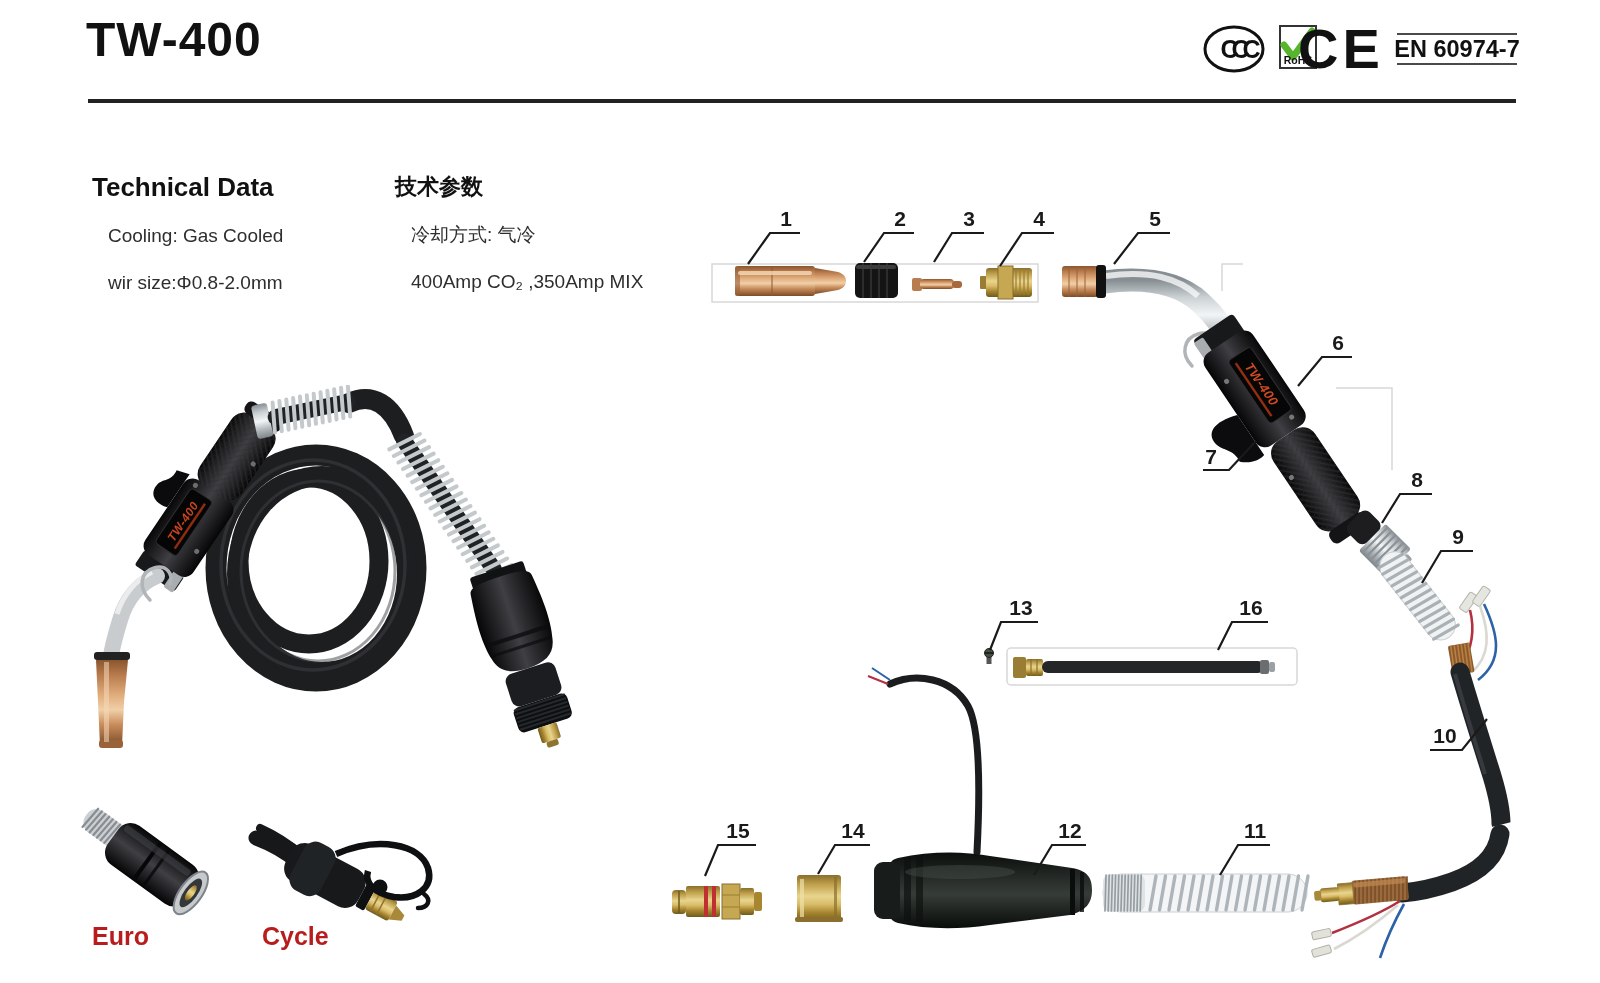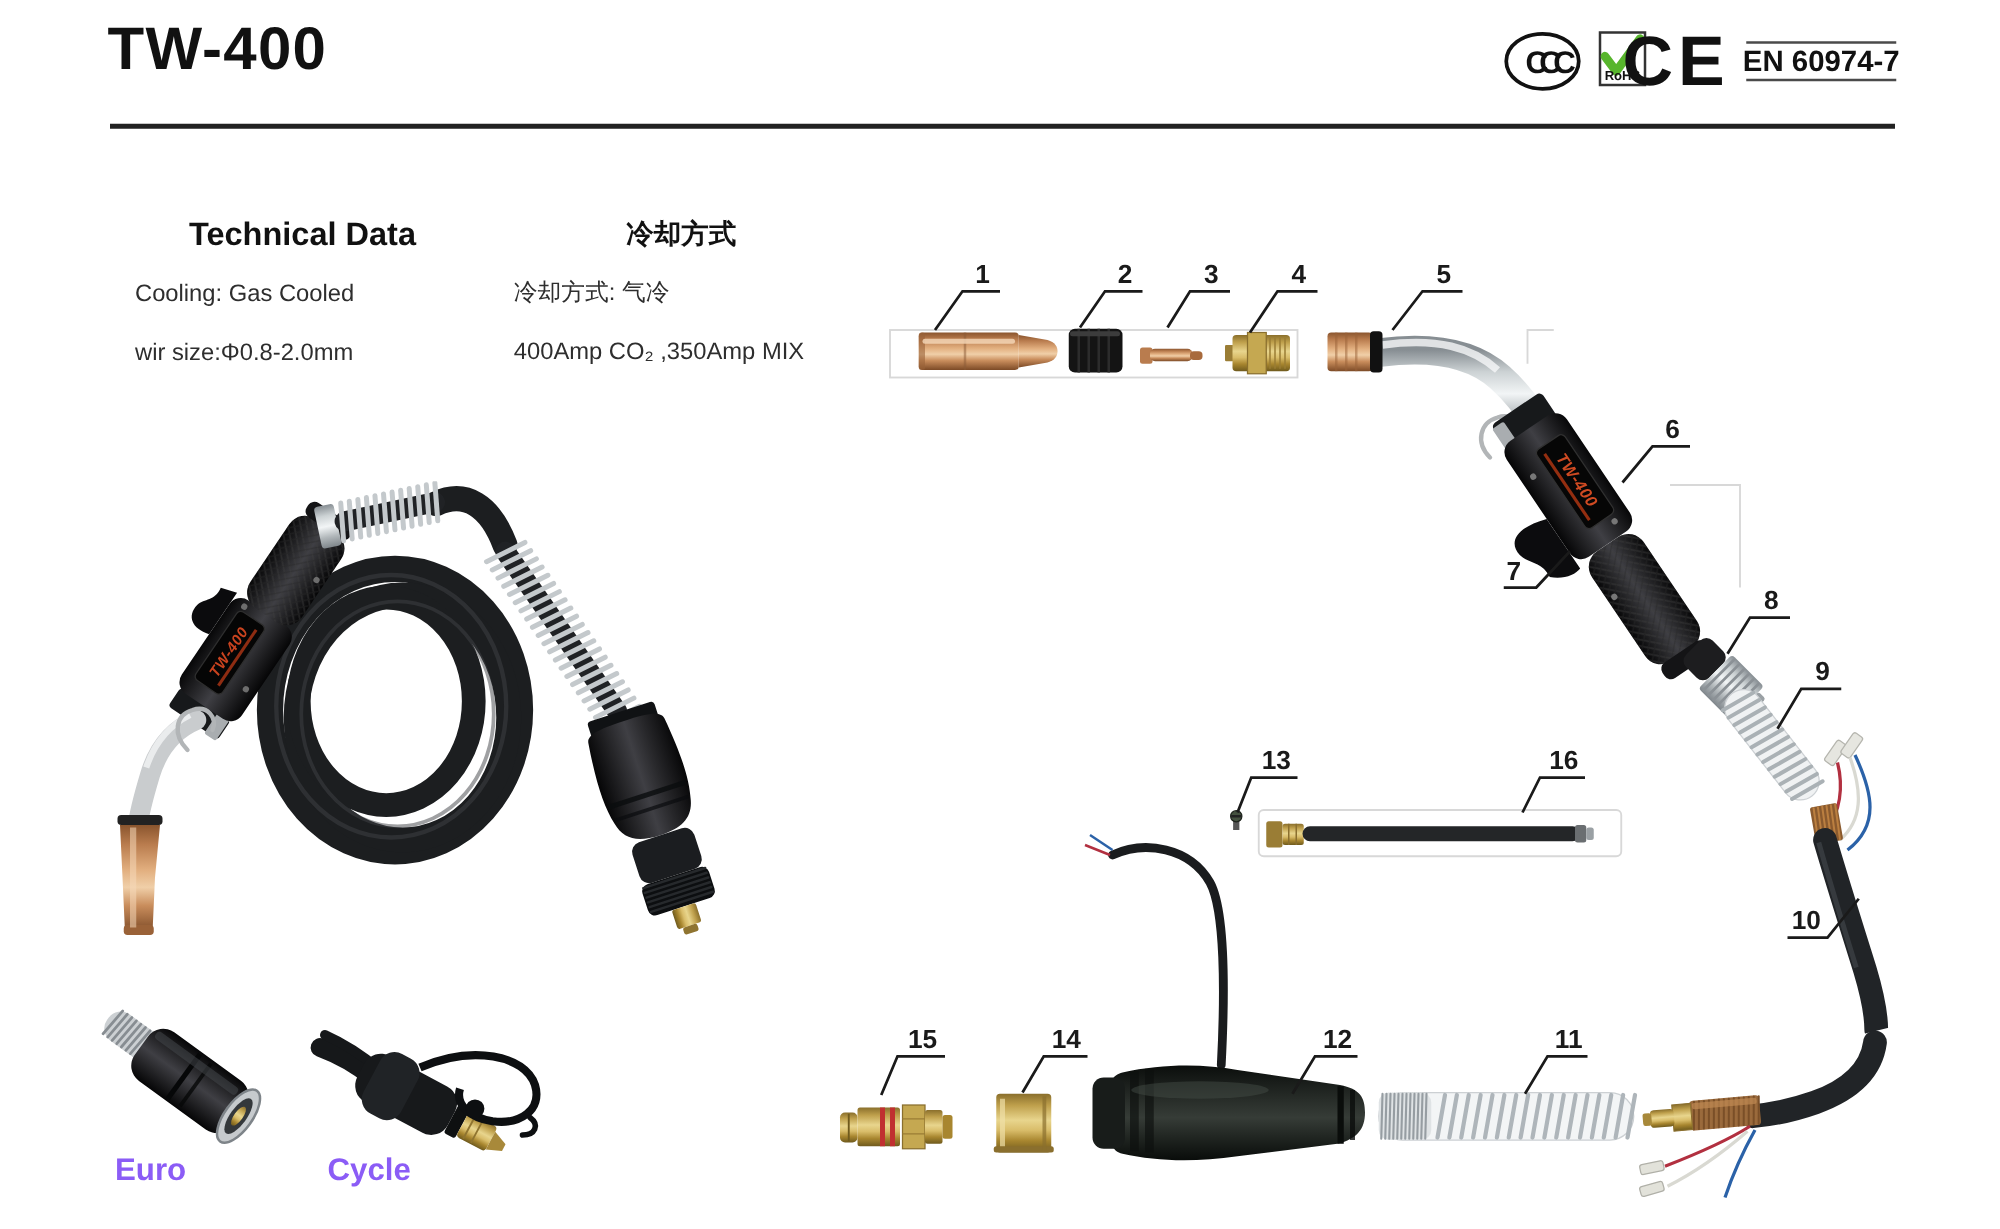--- a/index.html
+++ b/index.html
@@ -5,25 +5,25 @@
   html,body{margin:0;padding:0;background:#fff;}
   .page{position:relative;width:1600px;height:983px;background:#fff;overflow:hidden;
         font-family:"Liberation Sans","DejaVu Sans",sans-serif;color:#1a1a1a;border-radius:16px;}
   .page-title{position:absolute;left:86px;top:12px;margin:0;font-size:48px;font-weight:800;
         letter-spacing:1px;color:#111;}
   .header-rule{position:absolute;left:88px;top:99px;width:1428px;height:4px;background:#222;}
   .certs-svg{position:absolute;left:1195px;top:18px;}
   .tech{position:absolute;top:172px;}
   .tech-en{left:92px;width:300px;}
   .tech-zh{left:395px;width:300px;}
-  .tech h2{margin:0;font-size:26px;font-weight:700;color:#111;text-align:center;}
+  .tech h2{margin:0;font-size:26px;font-weight:700;color:#111;}
   .tech-zh h2{font-size:22px;}
   .tech p{margin:16px;font-size:19px;line-height:31px;color:#2e2e2e;white-space:nowrap;}
   .tech p:first-of-type{margin-top:17px;}
-  .photo-label{position:absolute;top:922px;font-size:25px;font-weight:700;color:#8b5cf6;}
+  .photo-label{position:absolute;top:922px;font-size:25px;font-weight:700;color:#b91c1c;}
   .label-euro{left:92px;} .label-miller{left:262px;}
   .photo-svg{position:absolute;left:60px;top:385px;}
   .duo-svg{position:absolute;left:75px;top:795px;}
   .diagram-svg{position:absolute;left:640px;top:120px;}
   svg text{font-family:"Liberation Sans","DejaVu Sans",sans-serif;}
   .pn{font-size:21px;font-weight:700;fill:#1a1a1a;text-anchor:middle;}
   .callout{stroke:#1a1a1a;stroke-width:2.2;fill:none;}
   .guide{stroke:#d8d8d8;stroke-width:1.5;fill:none;}
 </style>
 </head>
@@ -100,21 +100,21 @@
   </svg>
 
   <div class="header-rule"></div>
 
   <section class="tech tech-en">
     <h2>Technical Data</h2>
     <p>Cooling: Gas Cooled</p>
     <p>wir size:Φ0.8-2.0mm</p>
   </section>
   <section class="tech tech-zh">
-    <h2>冷却方式</h2>
+    <h2>技术参数</h2>
     <p>冷却方式: 气冷</p>
     <p>400Amp CO₂ ,350Amp MIX</p>
   </section>
 
   <svg class="photo-svg" width="580" height="405" viewBox="60 385 580 405">
     <g>
       <ellipse cx="316" cy="568" rx="100" ry="113" fill="none" stroke="#1c1e20" stroke-width="21"></ellipse>
       <ellipse cx="322" cy="574" rx="85" ry="98" fill="none" stroke="#1c1e20" stroke-width="20"></ellipse>
       <ellipse cx="309" cy="561" rx="70" ry="83" fill="none" stroke="#1c1e20" stroke-width="19"></ellipse>
       <ellipse cx="313" cy="565" rx="92" ry="105" fill="none" stroke="#3f4246" stroke-width="3.5" opacity=".5"></ellipse>

